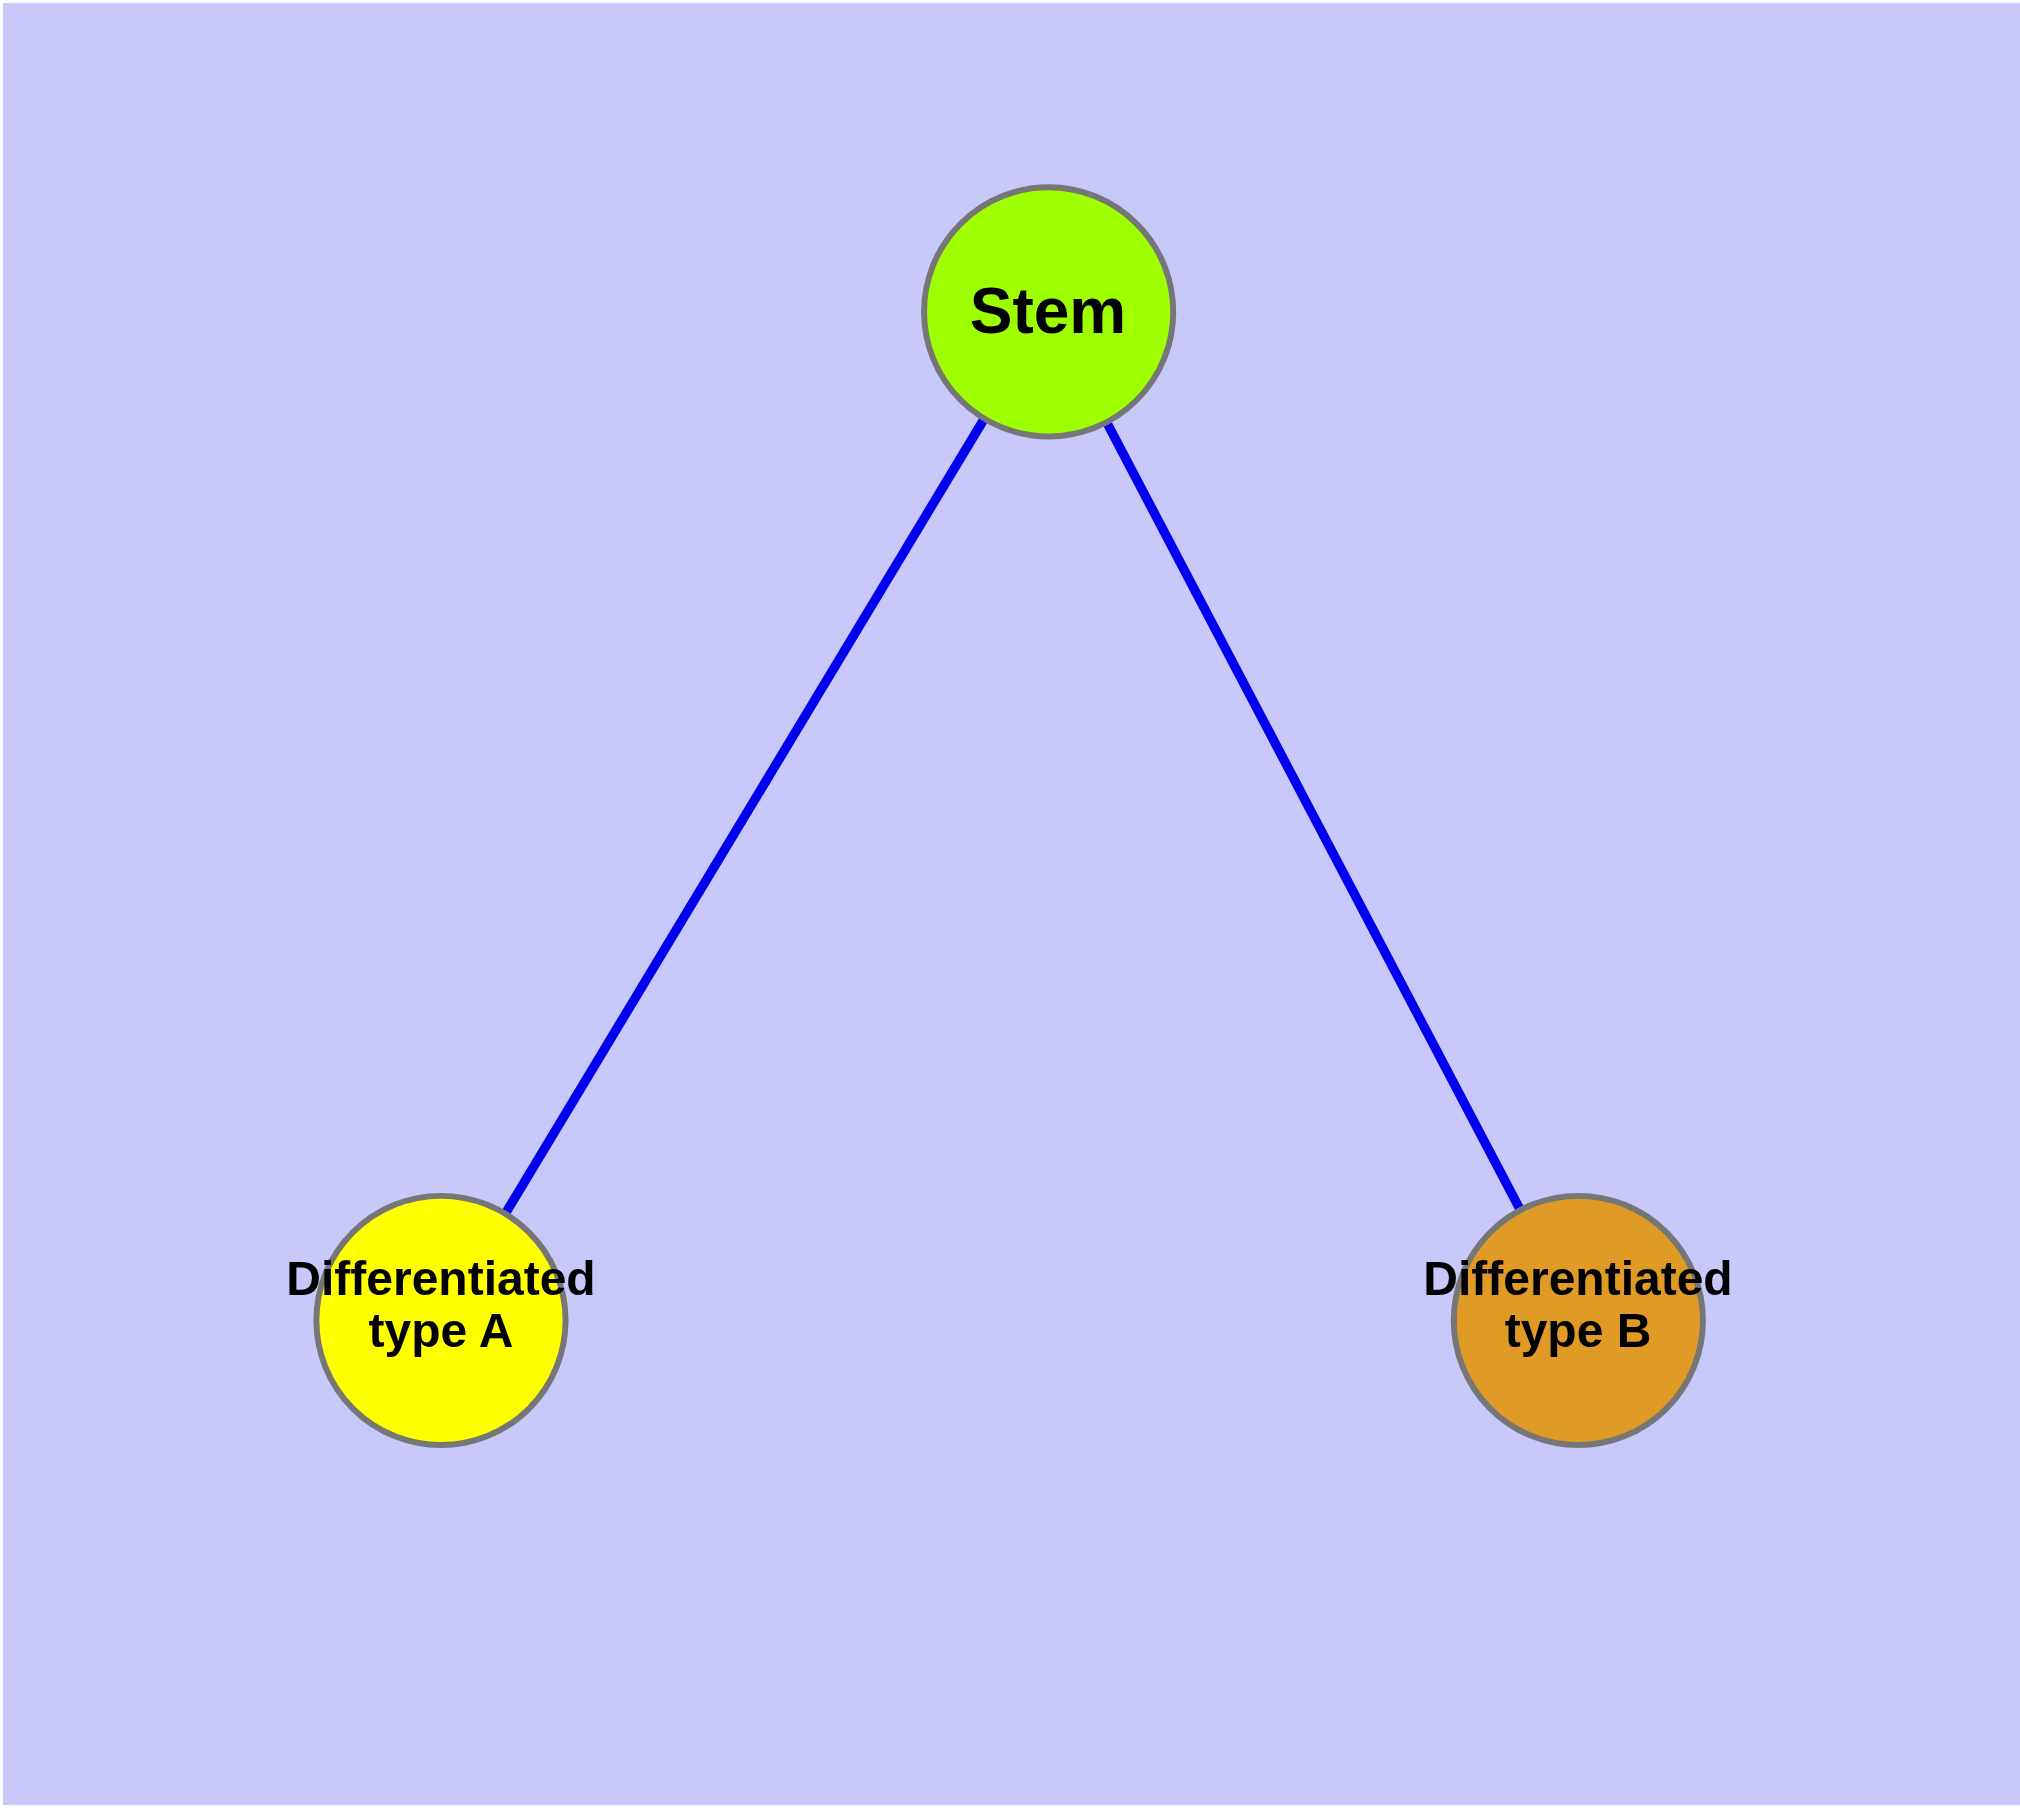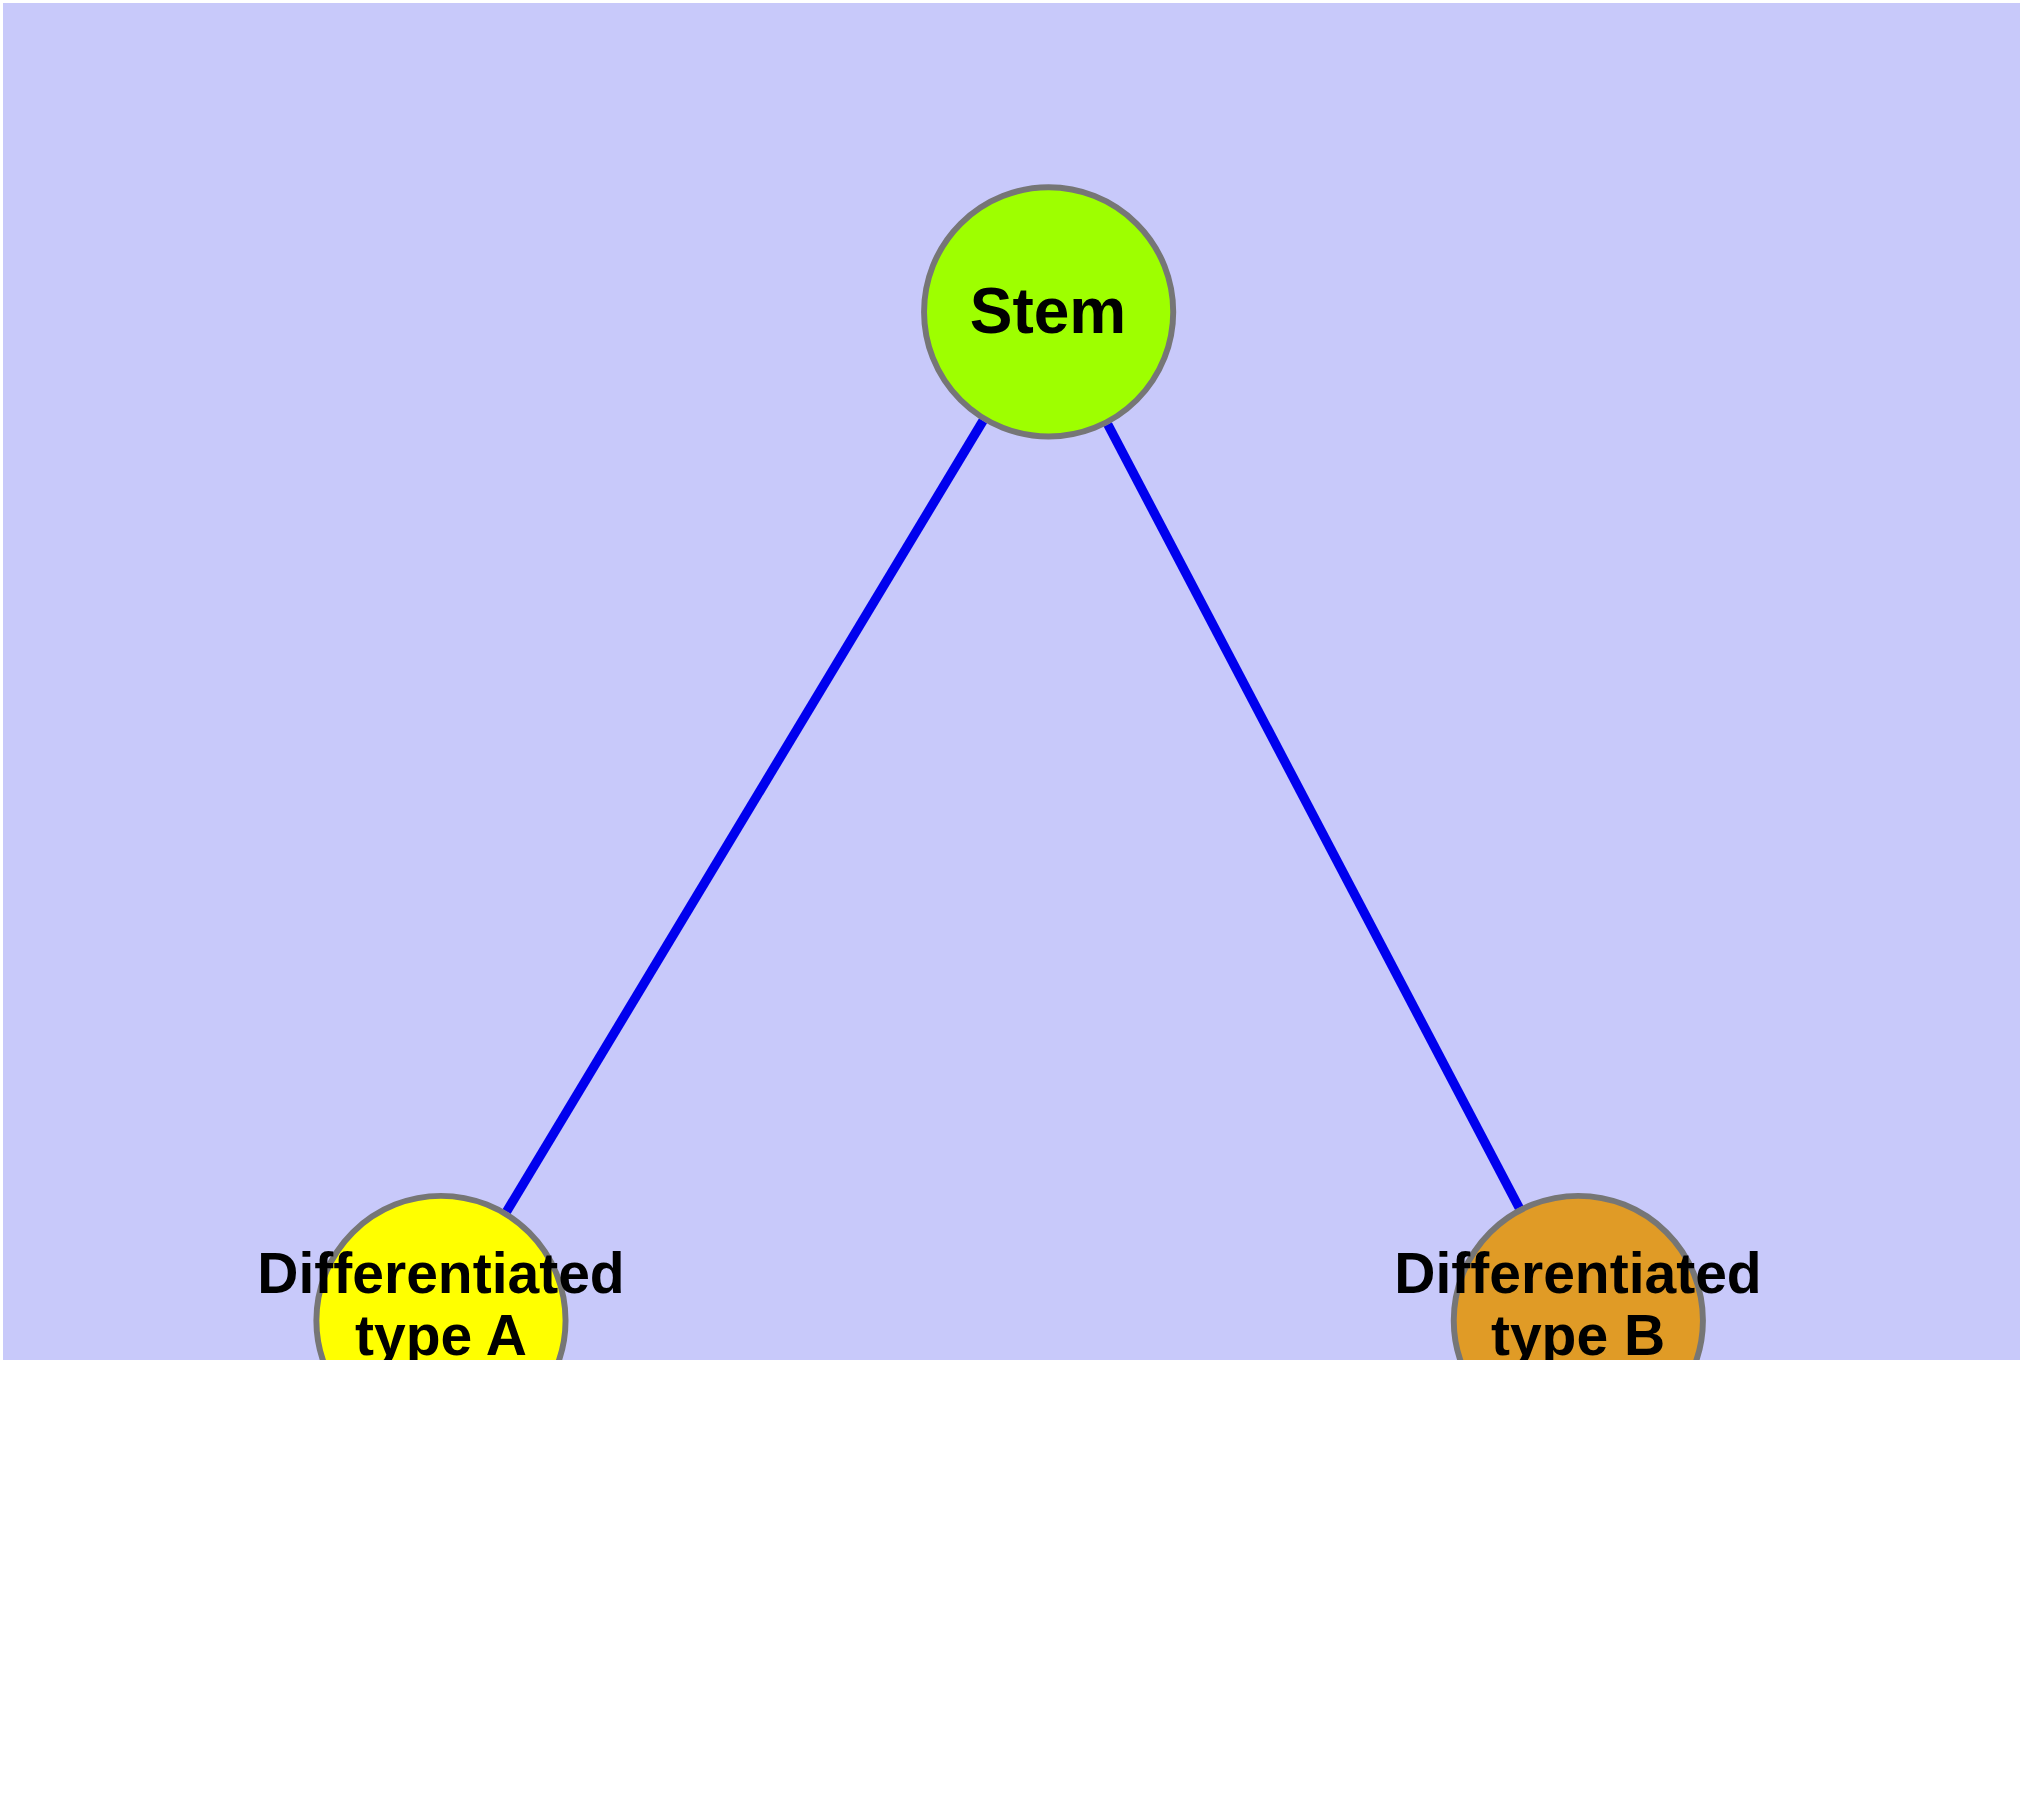--- a/index.html
+++ b/index.html
@@ -9,21 +9,21 @@
   }
   body {
     width: 2021px;
     height: 1812px;
     overflow: hidden;
     font-family: "Liberation Sans", sans-serif;
   }
   #canvas {
     position: relative;
     width: 2021px;
-    height: 1360px;
+    height: 1812px;
     background: #ffffff;
     overflow: hidden;
   }
   #plot-area {
     position: absolute;
     left: 3.4px;
     top: 3.4px;
     width: 2017px;
     height: 1802px;
     background: #c8c9fa;
@@ -44,21 +44,21 @@
     text-align: center;
     line-height: 1.08;
     white-space: pre;
     pointer-events: none;
     transform: translate(-50%, -50%);
   }
   .label-stem {
     font-size: 64px;
   }
   .label-leaf {
-    font-size: 57px;
+    font-size: 48px;
   }
 </style>
 </head>
 <body>
 
 <div id="canvas" style="background: rgb(255, 255, 255);">
   <div id="plot-area" style="background: rgb(200, 201, 250);"></div>
 
   <svg id="graph-svg" viewBox="0 0 2384 2138">
     <g>

